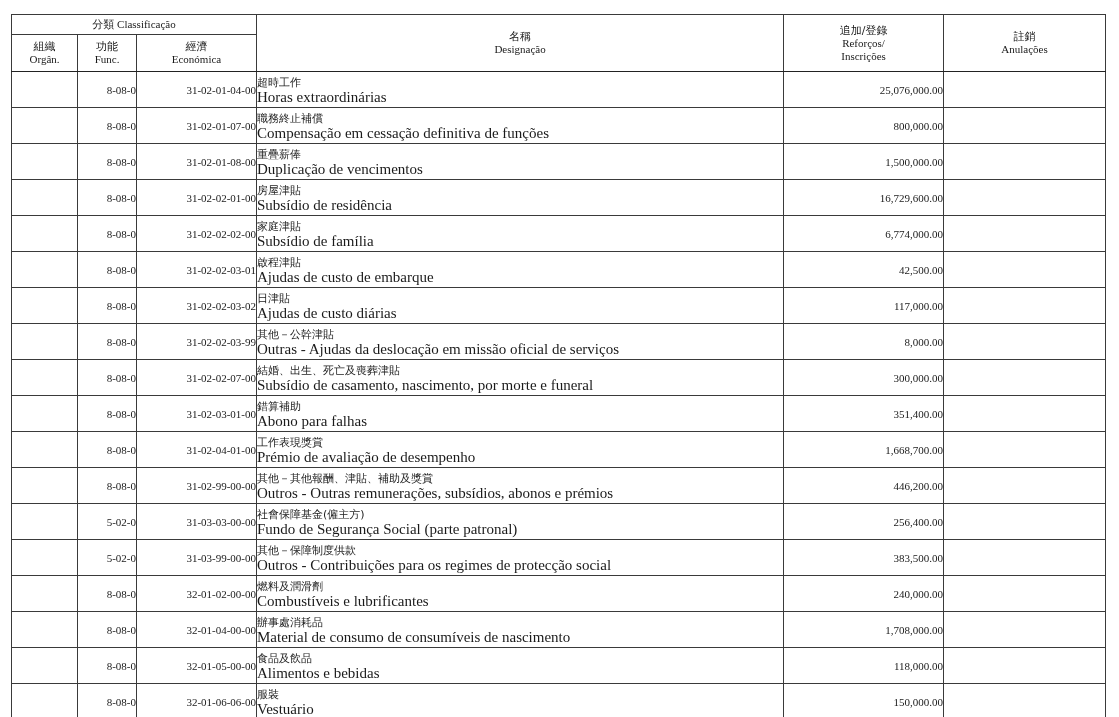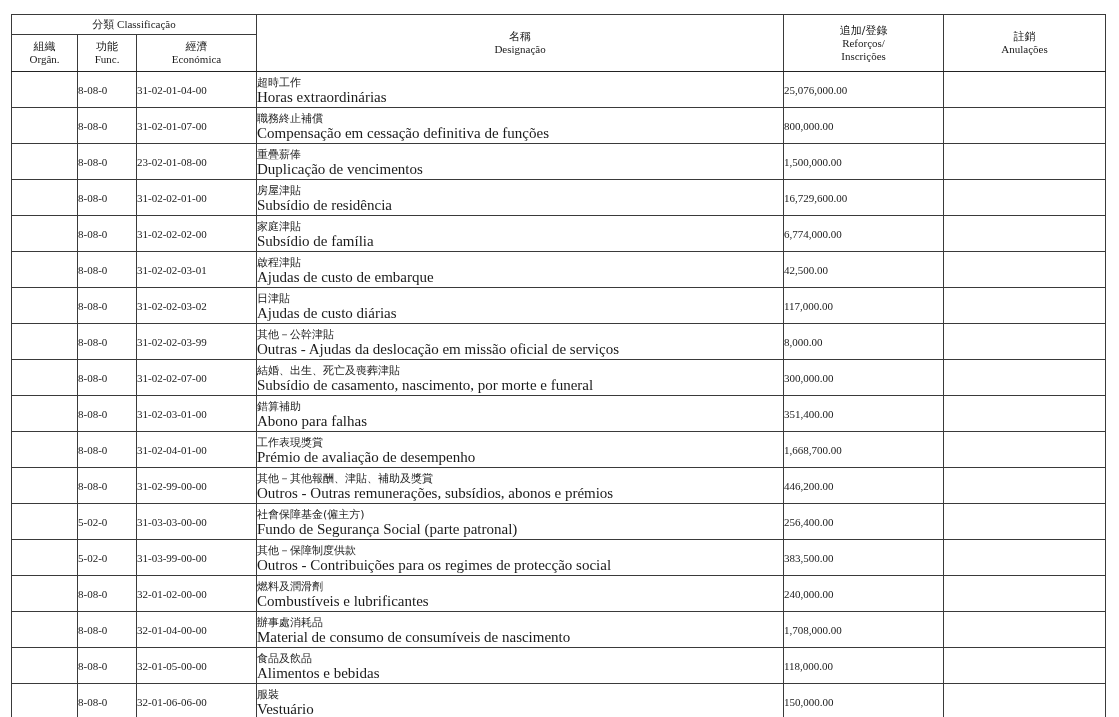--- a/index.html
+++ b/index.html
@@ -10,25 +10,25 @@
   table.budget td, table.budget th { border:1px solid #3a3a3a; padding:0; font-weight:normal; }
   col.c-org { width:66px; } col.c-func { width:59px; } col.c-econ { width:120px; }
   col.c-desig { width:527px; } col.c-ref { width:160px; } col.c-anul { width:162px; }
   th { font-size:11px; line-height:13px; text-align:center; vertical-align:middle; }
   th.top { height:19px; }
   th.sub { height:36px; }
   th .zh { display:block; font-family:"DejaVu Sans", sans-serif; font-size:11px; }
   thead tr:last-child th, thead th.big { border-bottom:1.5px solid #222; }
   tbody td { height:35px; border-top:none; border-bottom:none; font-size:11px; vertical-align:middle; }
   tbody tr:last-child td { border-bottom:1px solid #3a3a3a; }
-  td.func, td.econ { text-align:left; padding-bottom:2px; }
+  td.func, td.econ { text-align:right; padding-bottom:2px; }
   td.desig { padding-left:7px; line-height:15px;margin-left:20px; }
   td.desig .zh { display:block; font-family:"DejaVu Sans", sans-serif; font-size:11px; color:#222; }
   td.desig .pt { display:block; font-size:15px; }
-  td.ref { padding-right:9px; padding-top:4px; }
+  td.ref { text-align:right; padding-right:9px; padding-top:4px; }
 </style>
 </head>
 <body>
 
 <table class="budget">
   <colgroup>
     <col class="c-org">
       <col class="c-func">
       <col class="c-econ">
     <col class="c-desig">
@@ -86,21 +86,21 @@
         <td class="desig">
           <span class="zh">職務終止補償</span>
           <span class="pt">Compensação em cessação definitiva de funções</span>
         </td>
         <td class="ref">800,000.00</td>
         <td class="anul"></td>
       </tr>
       <tr>
         <td class="organ"></td>
         <td class="func">8-08-0</td>
-        <td class="econ">23-02-01-08-00</td>
+        <td class="econ">31-02-01-08-00</td>
         <td class="desig">
           <span class="zh">重疊薪俸</span>
           <span class="pt">Duplicação de vencimentos</span>
         </td>
         <td class="ref">1,500,000.00</td>
         <td class="anul"></td>
       </tr>
       <tr>
         <td class="organ"></td>
         <td class="func">8-08-0</td>

